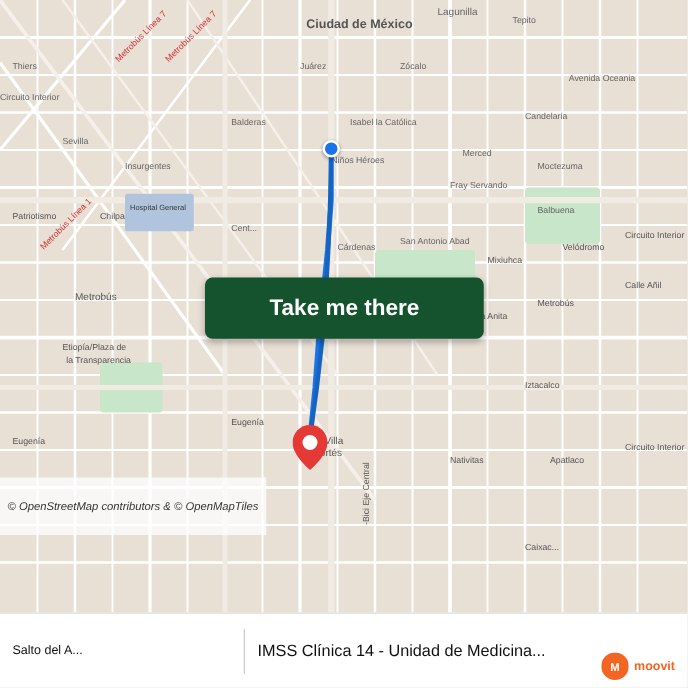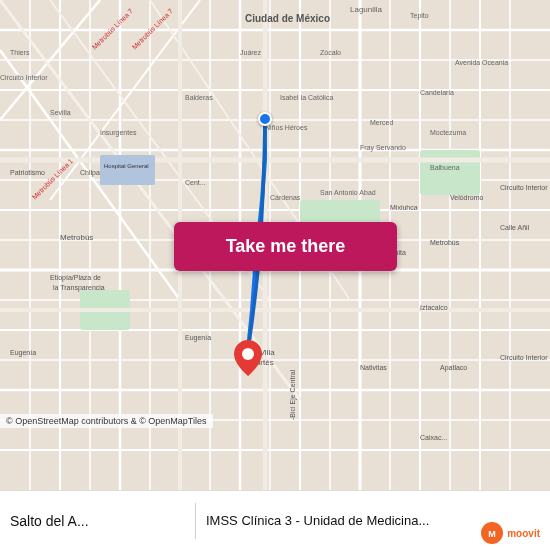--- a/index.html
+++ b/index.html
@@ -24,24 +24,24 @@
     #map-svg {
       width: 100%;
       height: 100%;
       position: absolute;
       top: 0; left: 0;
     }
 
     #take-me-there-btn {
       position: absolute;
       top: 222px;
-      left: 174px;
+      left: 164px;
       width: 223px;
       height: 49px;
-      background-color: #be185d;
+      background-color: #14532d;
       color: white;
       border: none;
       border-radius: 6px;
       font-size: 18px;
       font-weight: bold;
       cursor: pointer;
       display: flex;
       align-items: center;
       justify-content: center;
       box-shadow: 0 2px 6px rgba(0,0,0,0.3);
@@ -112,21 +112,21 @@
       height: 36px;
       background: #ccc;
       margin: 0 10px;
     }
 
     .bottom-item-right {
       flex: 2;
     }
 
     .bottom-value {
-      font-size: 14px;
+      font-size: 10px;
       color: #111;
       font-weight: 500;
       white-space: nowrap;
       overflow: hidden;
       text-overflow: ellipsis;
       max-width: 160px;
     }
 
     .bottom-value-right {
       font-size: 13px;
@@ -149,22 +149,23 @@
     }
 
     
     #attribution-bar {
       position: absolute;
       bottom: 62px;
       left: 0;
       background: rgba(255,255,255,0.75);
       font-size: 9px;
       color: #333;
-      padding: 2px 6px;
+      padding: 18px 6px;
       z-index: 20;
+      font-style: italic;
     }
   </style>
 </head>
 <body>
 
 <div id="map-container">
 
   <svg id="map-svg" viewBox="0 0 550 490" xmlns="http://www.w3.org/2000/svg">
 
     <rect width="550" height="490" fill="#e8dfd5"></rect>
@@ -295,21 +296,21 @@
   </div>
 
 </div>
 
 <div id="bottom-bar">
   <div class="bottom-item bottom-item-left">
     <div class="bottom-value">Salto del A...</div>
   </div>
   <div class="bottom-separator"></div>
   <div class="bottom-item bottom-item-right">
-    <div class="bottom-value-right">IMSS Clínica 3 - Unidad de Medicina...</div>
+    <div class="bottom-value-right">IMSS Clínica 14 - Unidad de Medicina...</div>
   </div>
 
   <div id="moovit-logo">
     <svg width="22" height="22" viewBox="0 0 22 22" xmlns="http://www.w3.org/2000/svg">
       <circle cx="11" cy="11" r="11" fill="#f26522"></circle>
       <text x="11" y="15" text-anchor="middle" font-size="9" fill="white" font-family="Arial" font-weight="bold">M</text>
     </svg>
     <span style="font-size:10px; font-weight:bold; color:#f26522;">moovit</span>
   </div>
 </div>

